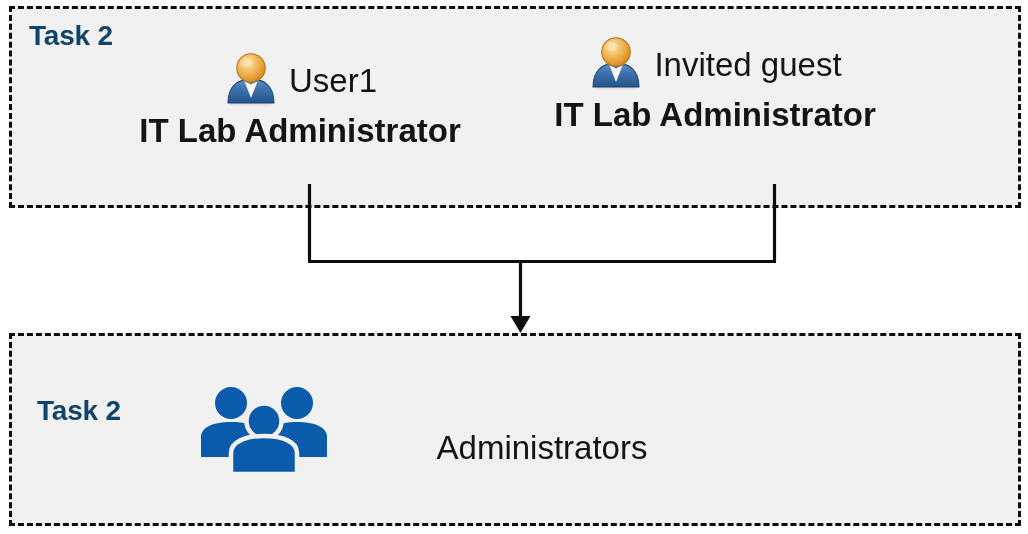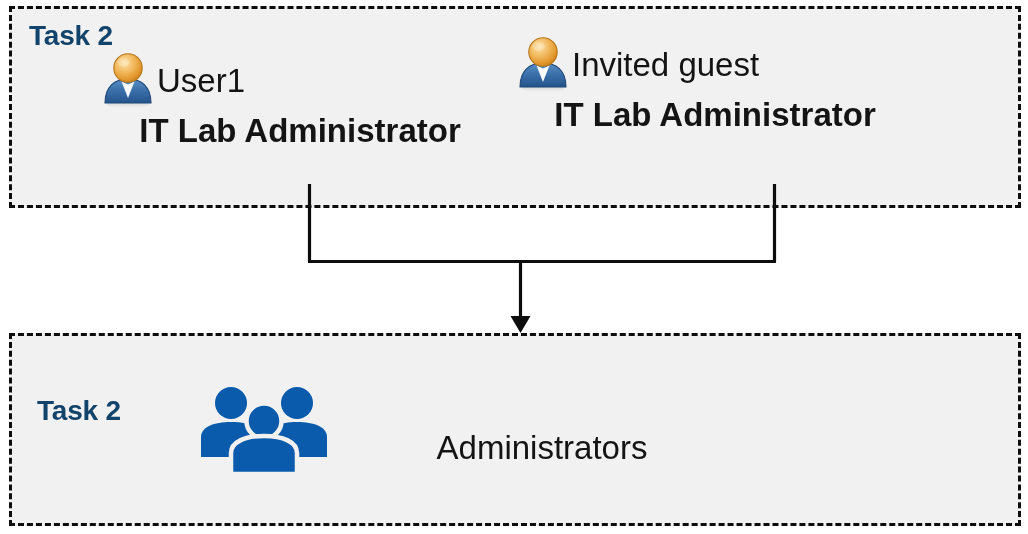--- a/index.html
+++ b/index.html
@@ -61,21 +61,22 @@
     position: absolute;
     width: 400px;
     text-align: center;
   }
   #person-user1  { left: 100px; top: 50px; }
   #person-guest  { left: 515px; top: 34px; }
 
   .person-top {
     display: flex;
     align-items: center;
-    gap: 1px;
+    justify-content: center;
+    gap: 10px;
     height: 60px;
   }
   .person-name {
     font-family: "Liberation Sans", sans-serif;
     font-size: 33px;
     font-weight: 400;
     color: #141414;
     line-height: 1;
     white-space: nowrap;
   }

